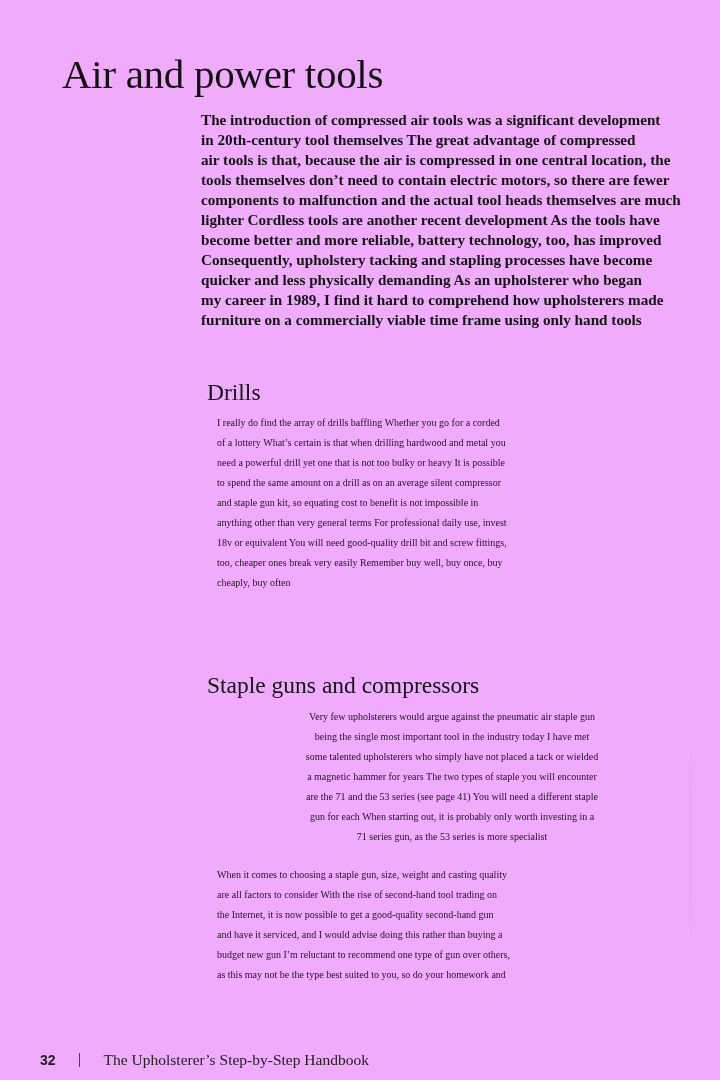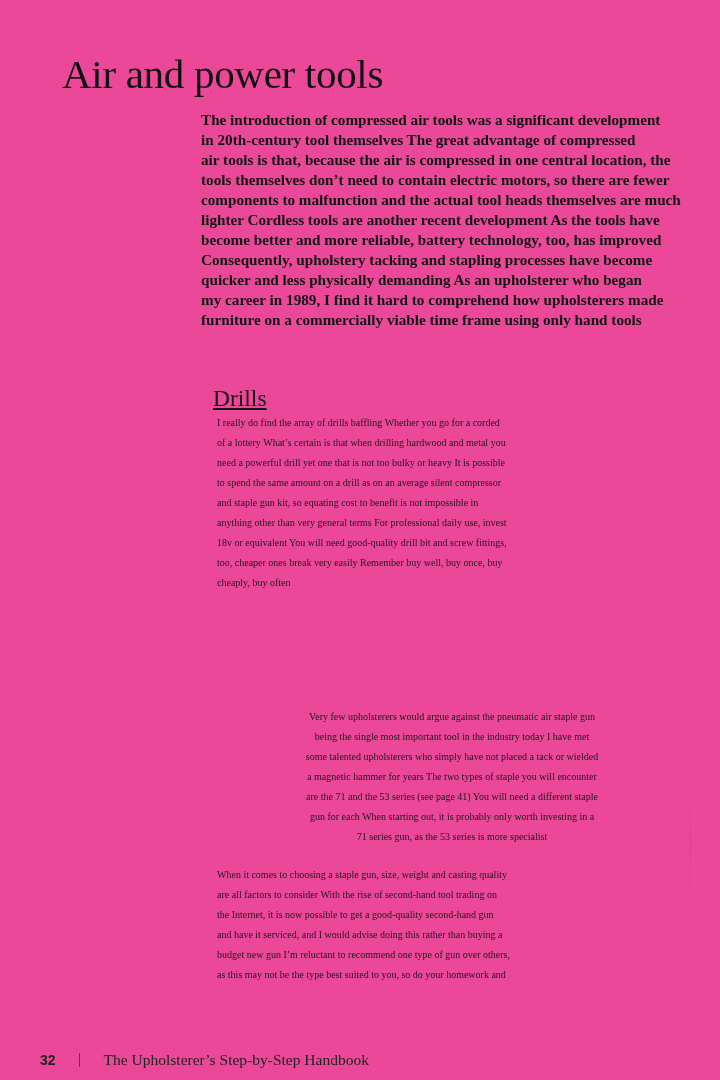--- a/index.html
+++ b/index.html
@@ -12,21 +12,21 @@
       height: 1080px;
       position: relative;
       overflow: hidden;
       font-family: "Liberation Serif", "DejaVu Serif", serif;
       color: #1a1a1a;
     }
     .page {
       position: absolute;
       left: 0; top: 0;
       width: 720px; height: 1080px;
-      background: #ec4899;
+      background: #f0abfc;
     }
     .page-title {
       position: absolute;
       left: 62px;
       top: 54px;
       margin: 0;
       font-size: 41px;
       font-weight: normal;
       letter-spacing: -0.3px;
       line-height: 1;
@@ -41,27 +41,26 @@
       margin: 4px;
       font-size: 15.2px;
       font-weight: bold;
       line-height: 20px;
       color: #141414;
     }
     .intro .line { display: block; white-space: nowrap; }
     .section-heading {
       position: absolute;
       left: 197px;
-      margin: 16px;
+      margin: 10px;
       font-size: 23.5px;
       font-weight: normal;
       line-height: 1;
       color: #151515;
       white-space: nowrap;
-      text-decoration: underline;
     }
     #h-drills { top: 371px; }
     #h-staple { top: 664px; }
     .body-para {
       position: absolute;
       left: 217px;
       width: 470px;
       margin: 0;
       font-size: 10px;
       line-height: 20px;
@@ -135,20 +134,21 @@
     <span class="line">of a lottery  What’s certain is that when drilling hardwood and metal you</span>
     <span class="line">need a powerful drill yet one that is not too bulky or heavy  It is possible</span>
     <span class="line">to spend the same amount on a drill as on an average silent compressor</span>
     <span class="line">and staple gun kit, so equating cost to benefit is not impossible in</span>
     <span class="line">anything other than very general terms  For professional daily use, invest</span>
     <span class="line">18v or equivalent  You will need good-quality drill bit and screw fittings,</span>
     <span class="line">too, cheaper ones break very easily  Remember  buy well, buy once, buy</span>
     <span class="line">cheaply, buy often</span>
   </p>
 
+  <h2 id="h-staple" class="section-heading">Staple guns and compressors</h2>
 
   <p id="p-staple-1" class="body-para">
     <span class="line">Very few upholsterers would argue against the pneumatic air staple gun</span>
     <span class="line">being the single most important tool in the industry today  I have met</span>
     <span class="line">some talented upholsterers who simply have not placed a tack or wielded</span>
     <span class="line">a magnetic hammer for years  The two types of staple you will encounter</span>
     <span class="line">are the 71 and the 53 series (see page 41)  You will need a different staple</span>
     <span class="line">gun for each  When starting out, it is probably only worth investing in a</span>
     <span class="line">71 series gun, as the 53 series is more specialist</span>
   </p>

